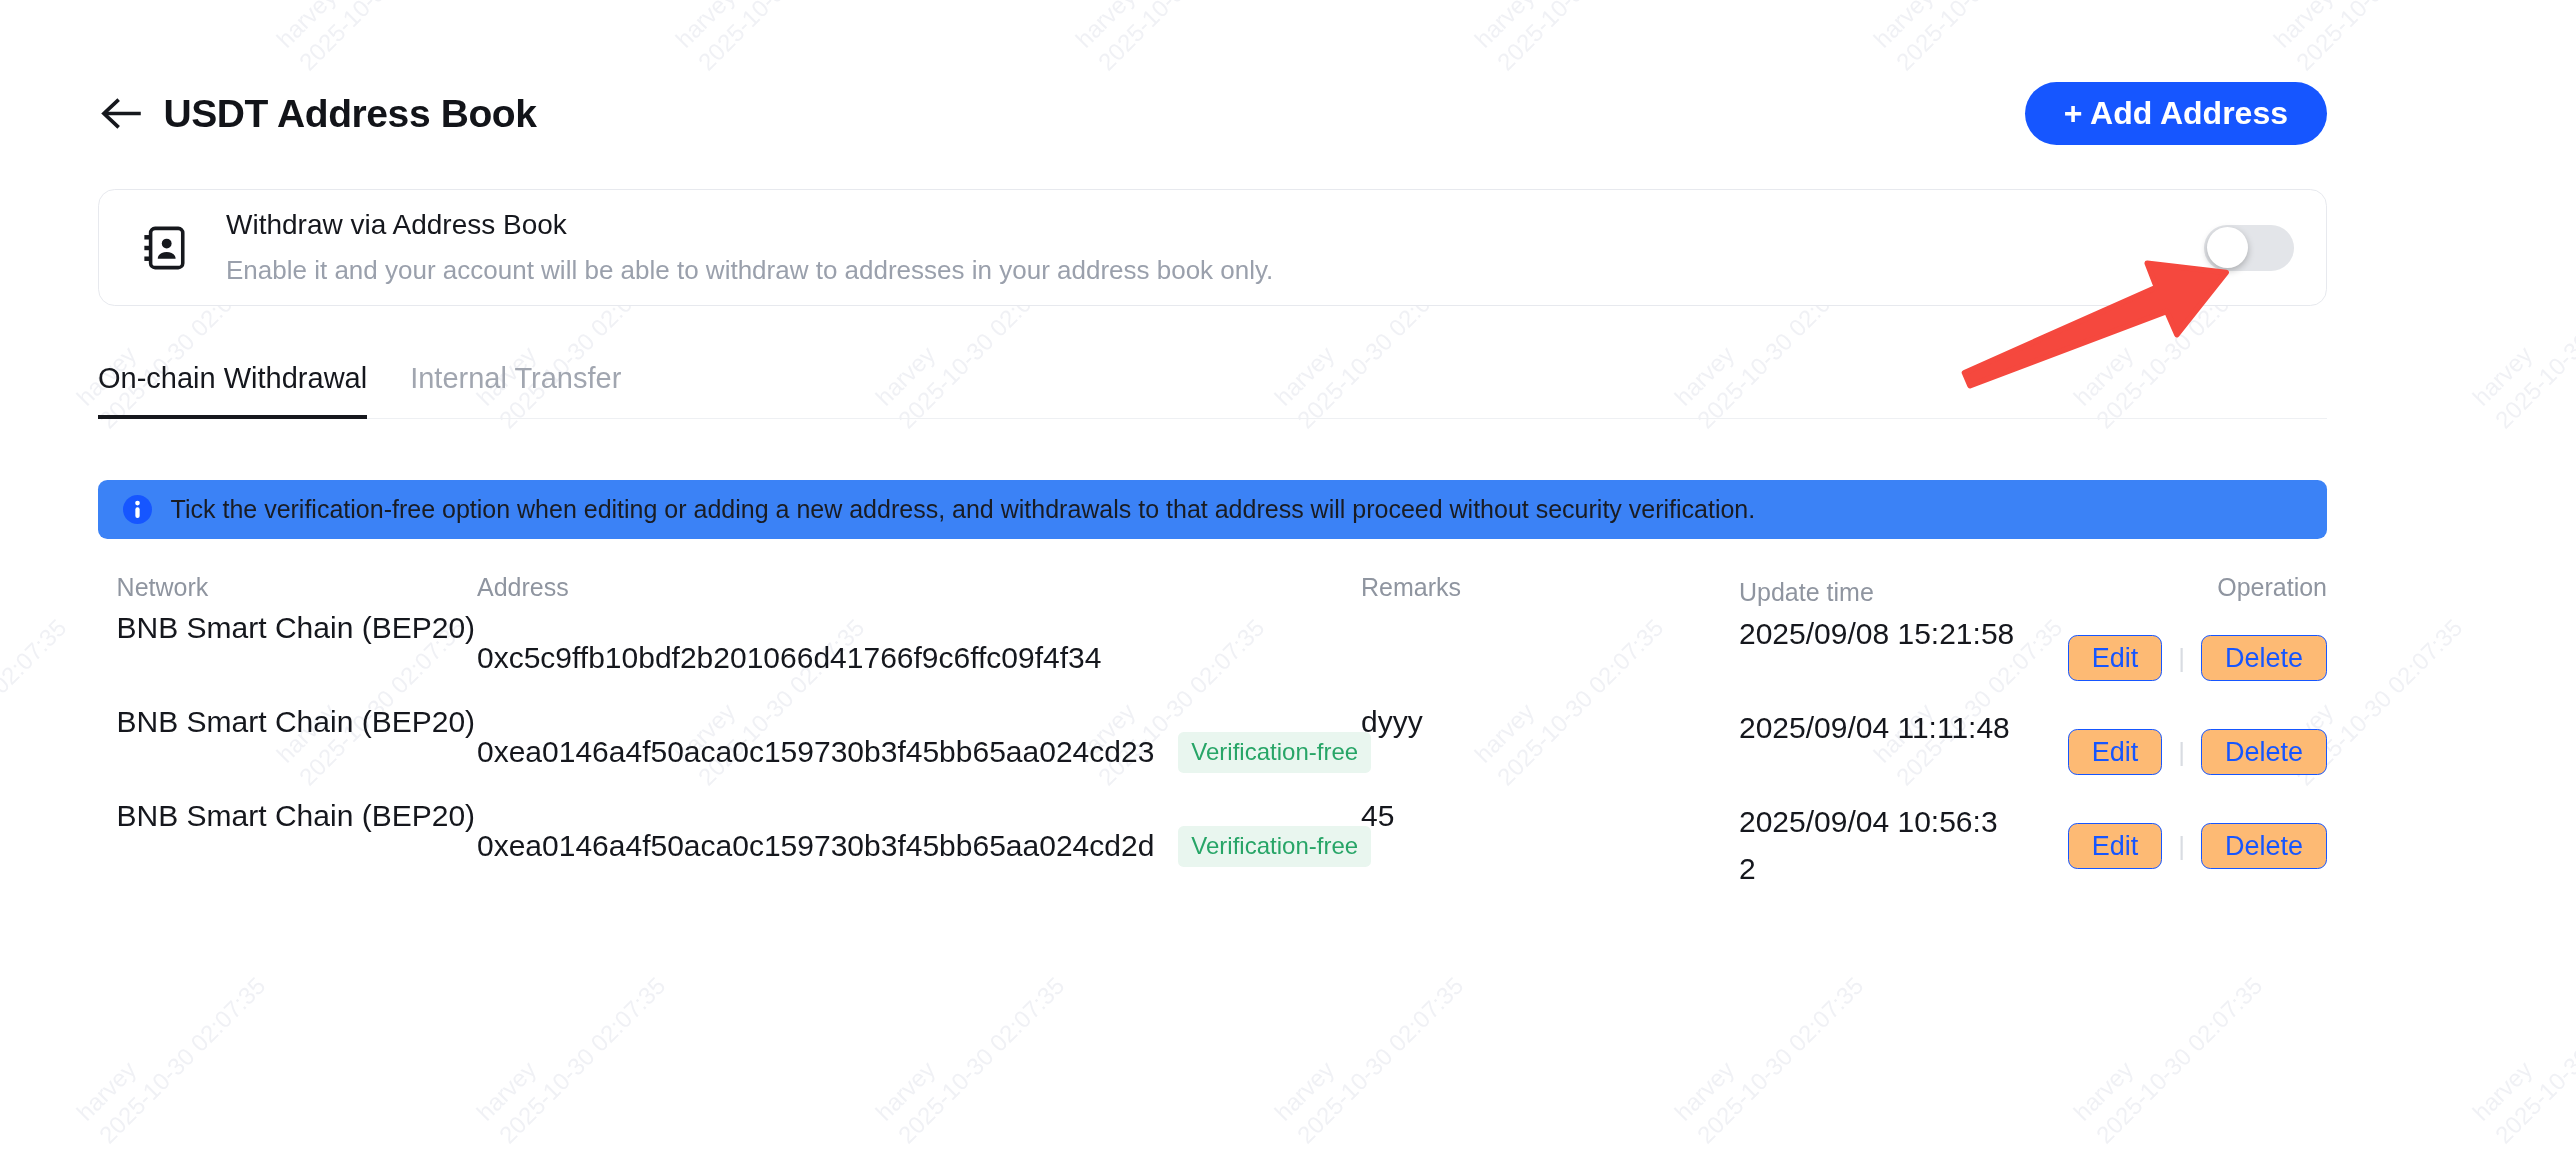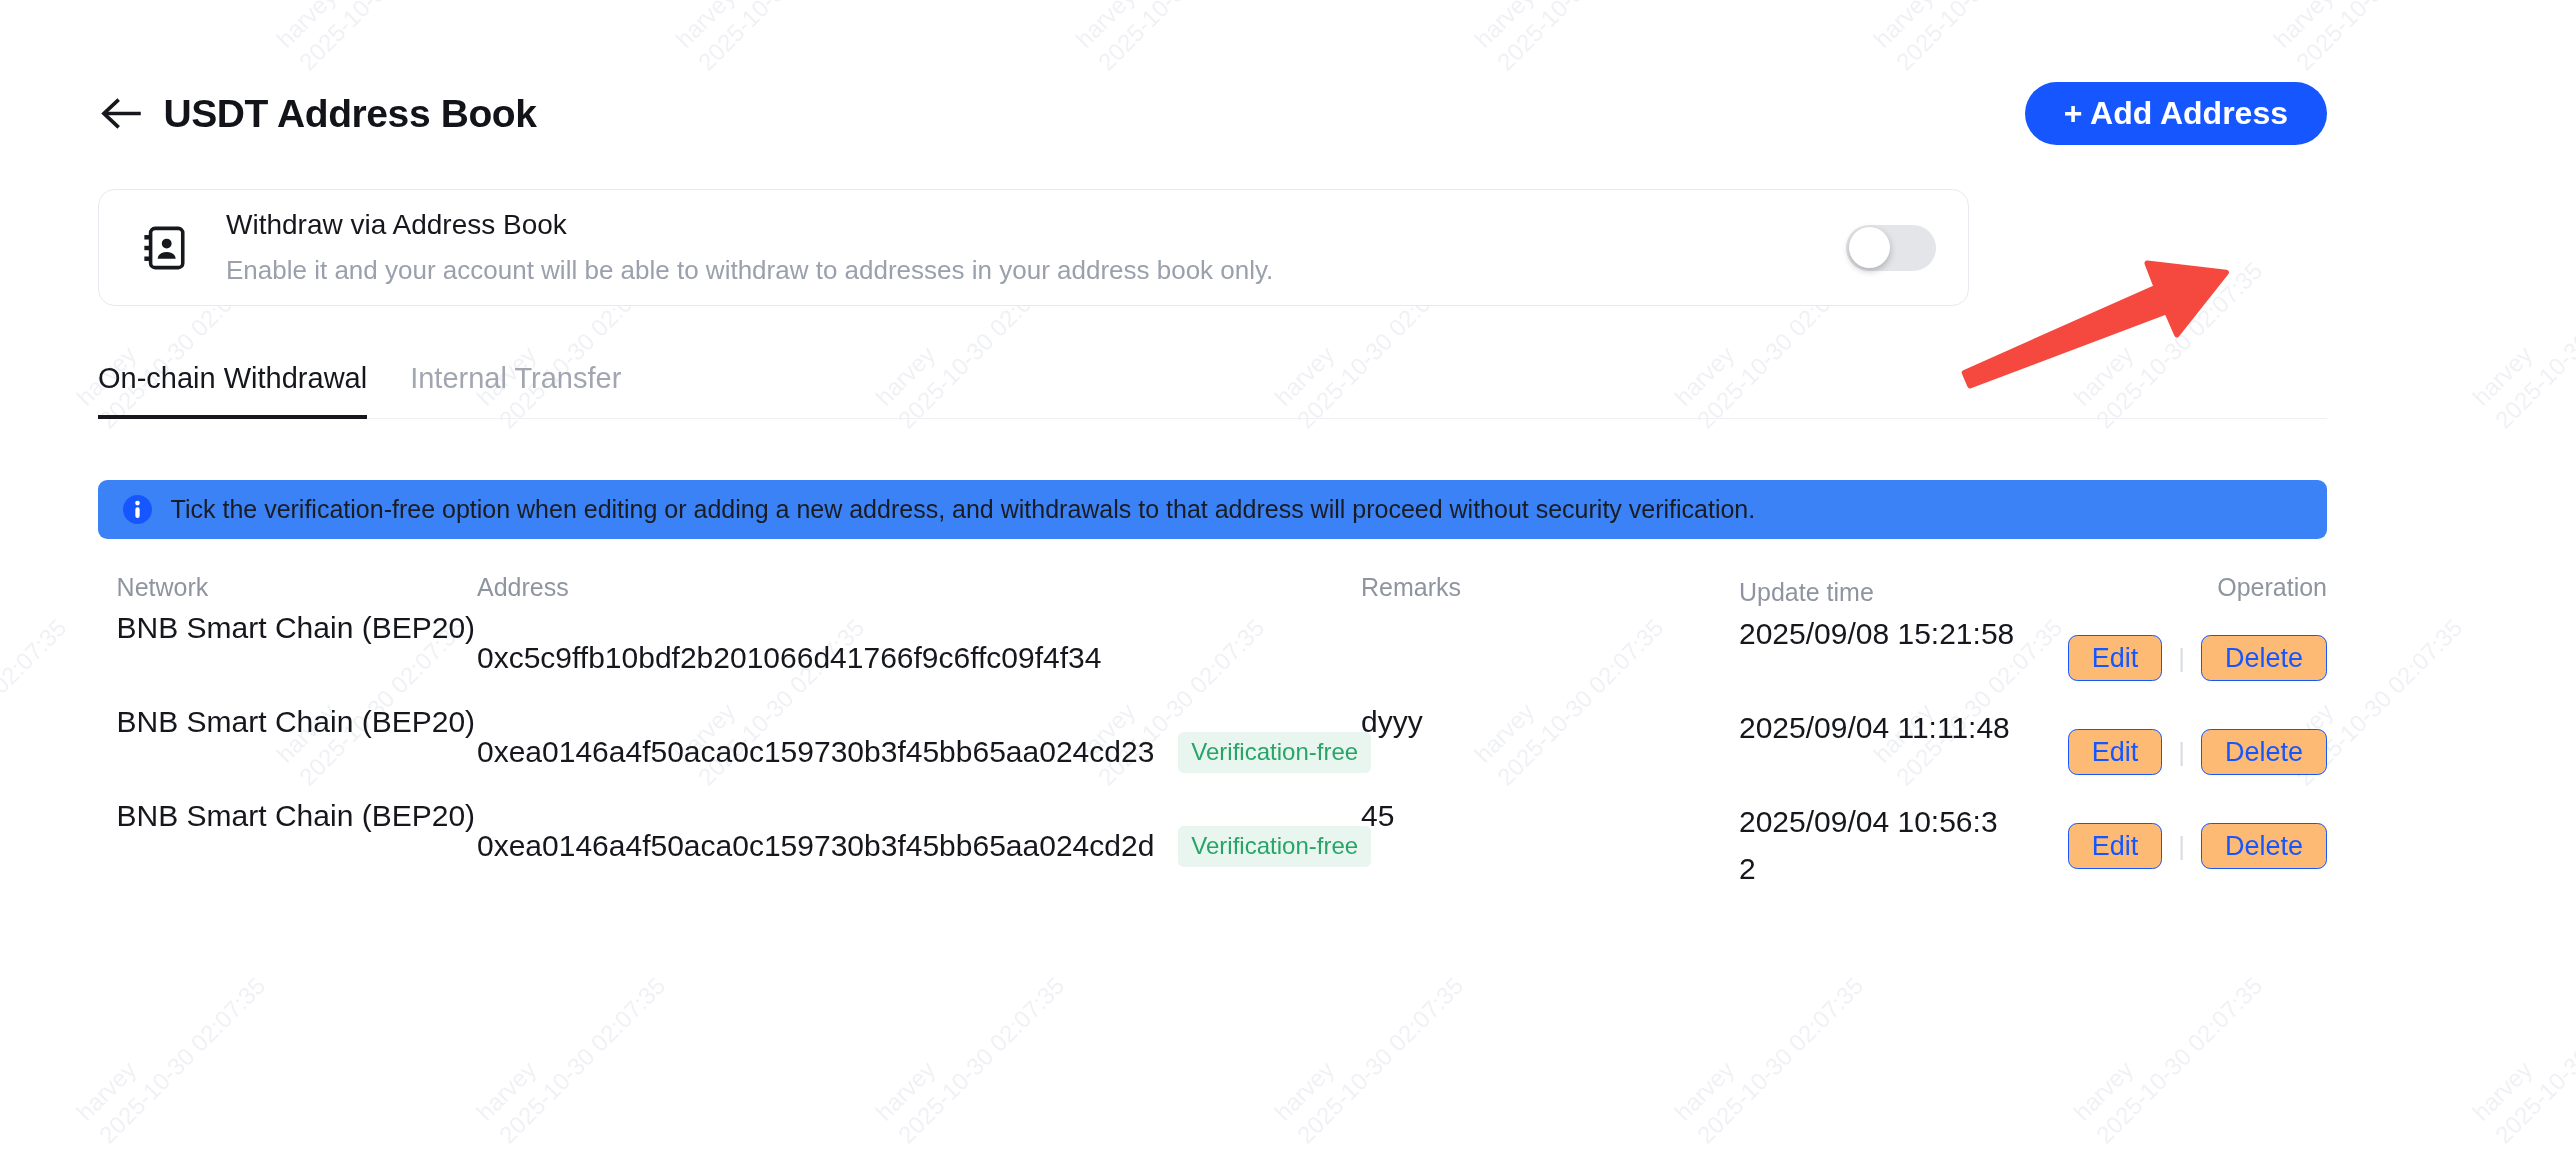--- a/index.html
+++ b/index.html
@@ -23,21 +23,21 @@
   .title-wrap { display:flex; align-items:center; gap:20.4px; }
   .back-btn { width:45px; height:35px; display:flex; align-items:center; cursor:pointer; background:none; border:none; padding:0; }
   .page-title { font-size:39px; font-weight:700; letter-spacing:-0.4px; margin:0; color:#121419; }
   .add-btn {
     height:63px; padding:0 39px; border:none; border-radius:32px; cursor:pointer;
     background:#1656ff; color:#ffffff; font-size:32px; font-weight:700; font-family:inherit;
   }
 
   
   .toggle-card {
-    margin-top:44px; width:1871px; height:117px; border:1.9px solid #e7e9ee; border-radius:16.7px;
+    margin-top:44px; width:2229px; height:117px; border:1.9px solid #e7e9ee; border-radius:16.7px;
     display:flex; align-items:center; padding:0 32px 0 40px; background:#fff;
   }
   .card-icon { flex:none; width:50px; height:50px; }
   .card-text { flex:1; margin-left:37px; }
   .card-title { font-size:28px; color:#15171d; }
   .card-desc  { font-size:26px; color:#9aa0ac; margin-top:14px; }
   .toggle { flex:none; width:90px; height:46px; border-radius:23px; background:#e3e5e9; position:relative; cursor:pointer; }
   .toggle-knob {
     position:absolute; left:2.8px; top:2.8px; width:41px; height:41px; border-radius:50%;
     background:#ffffff; box-shadow:0 2.8px 7.4px rgba(0,0,0,0.25);

